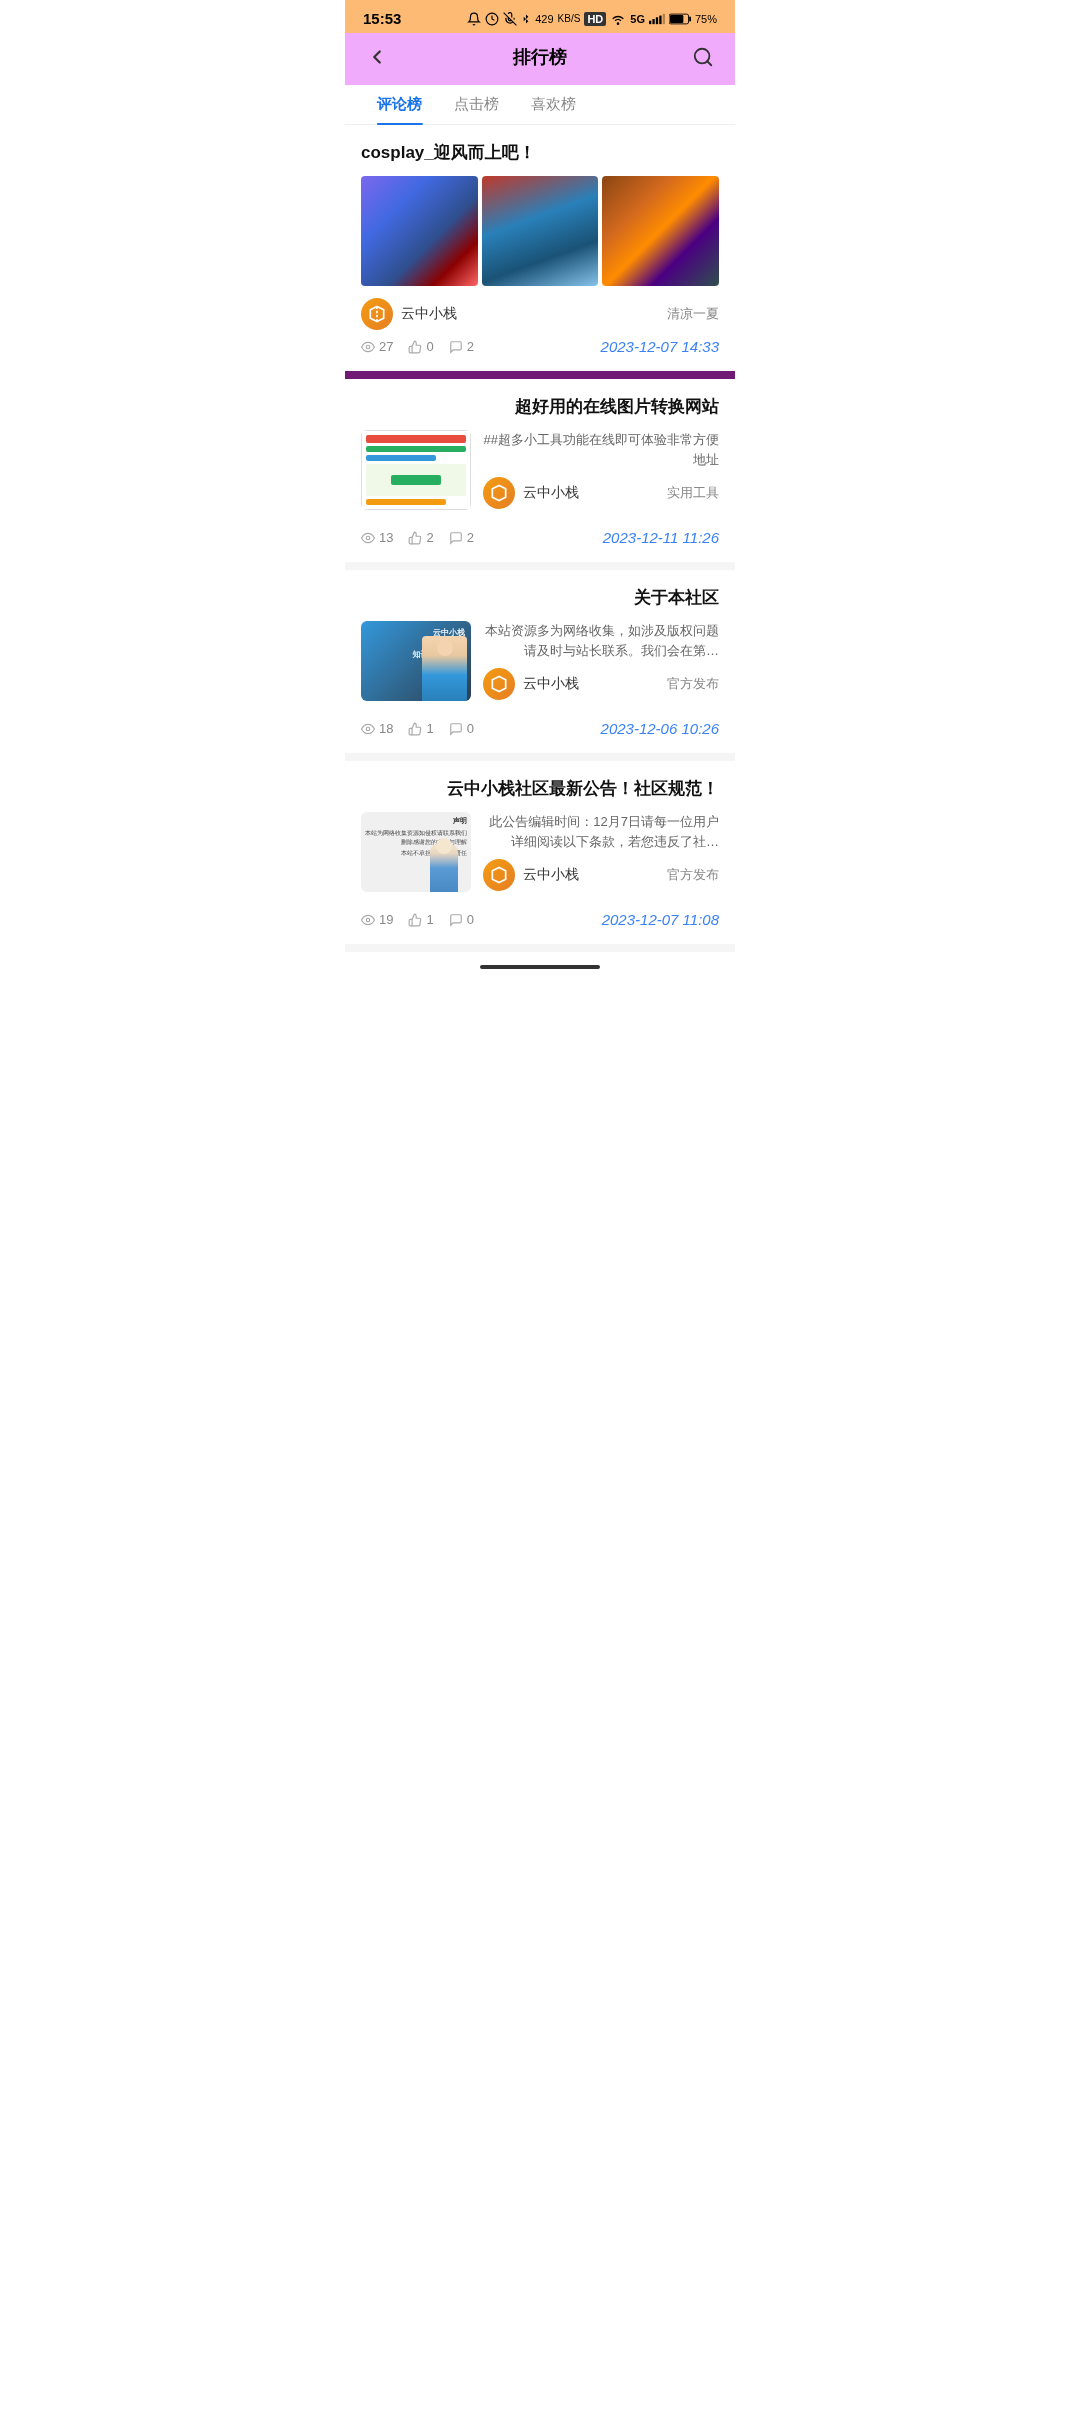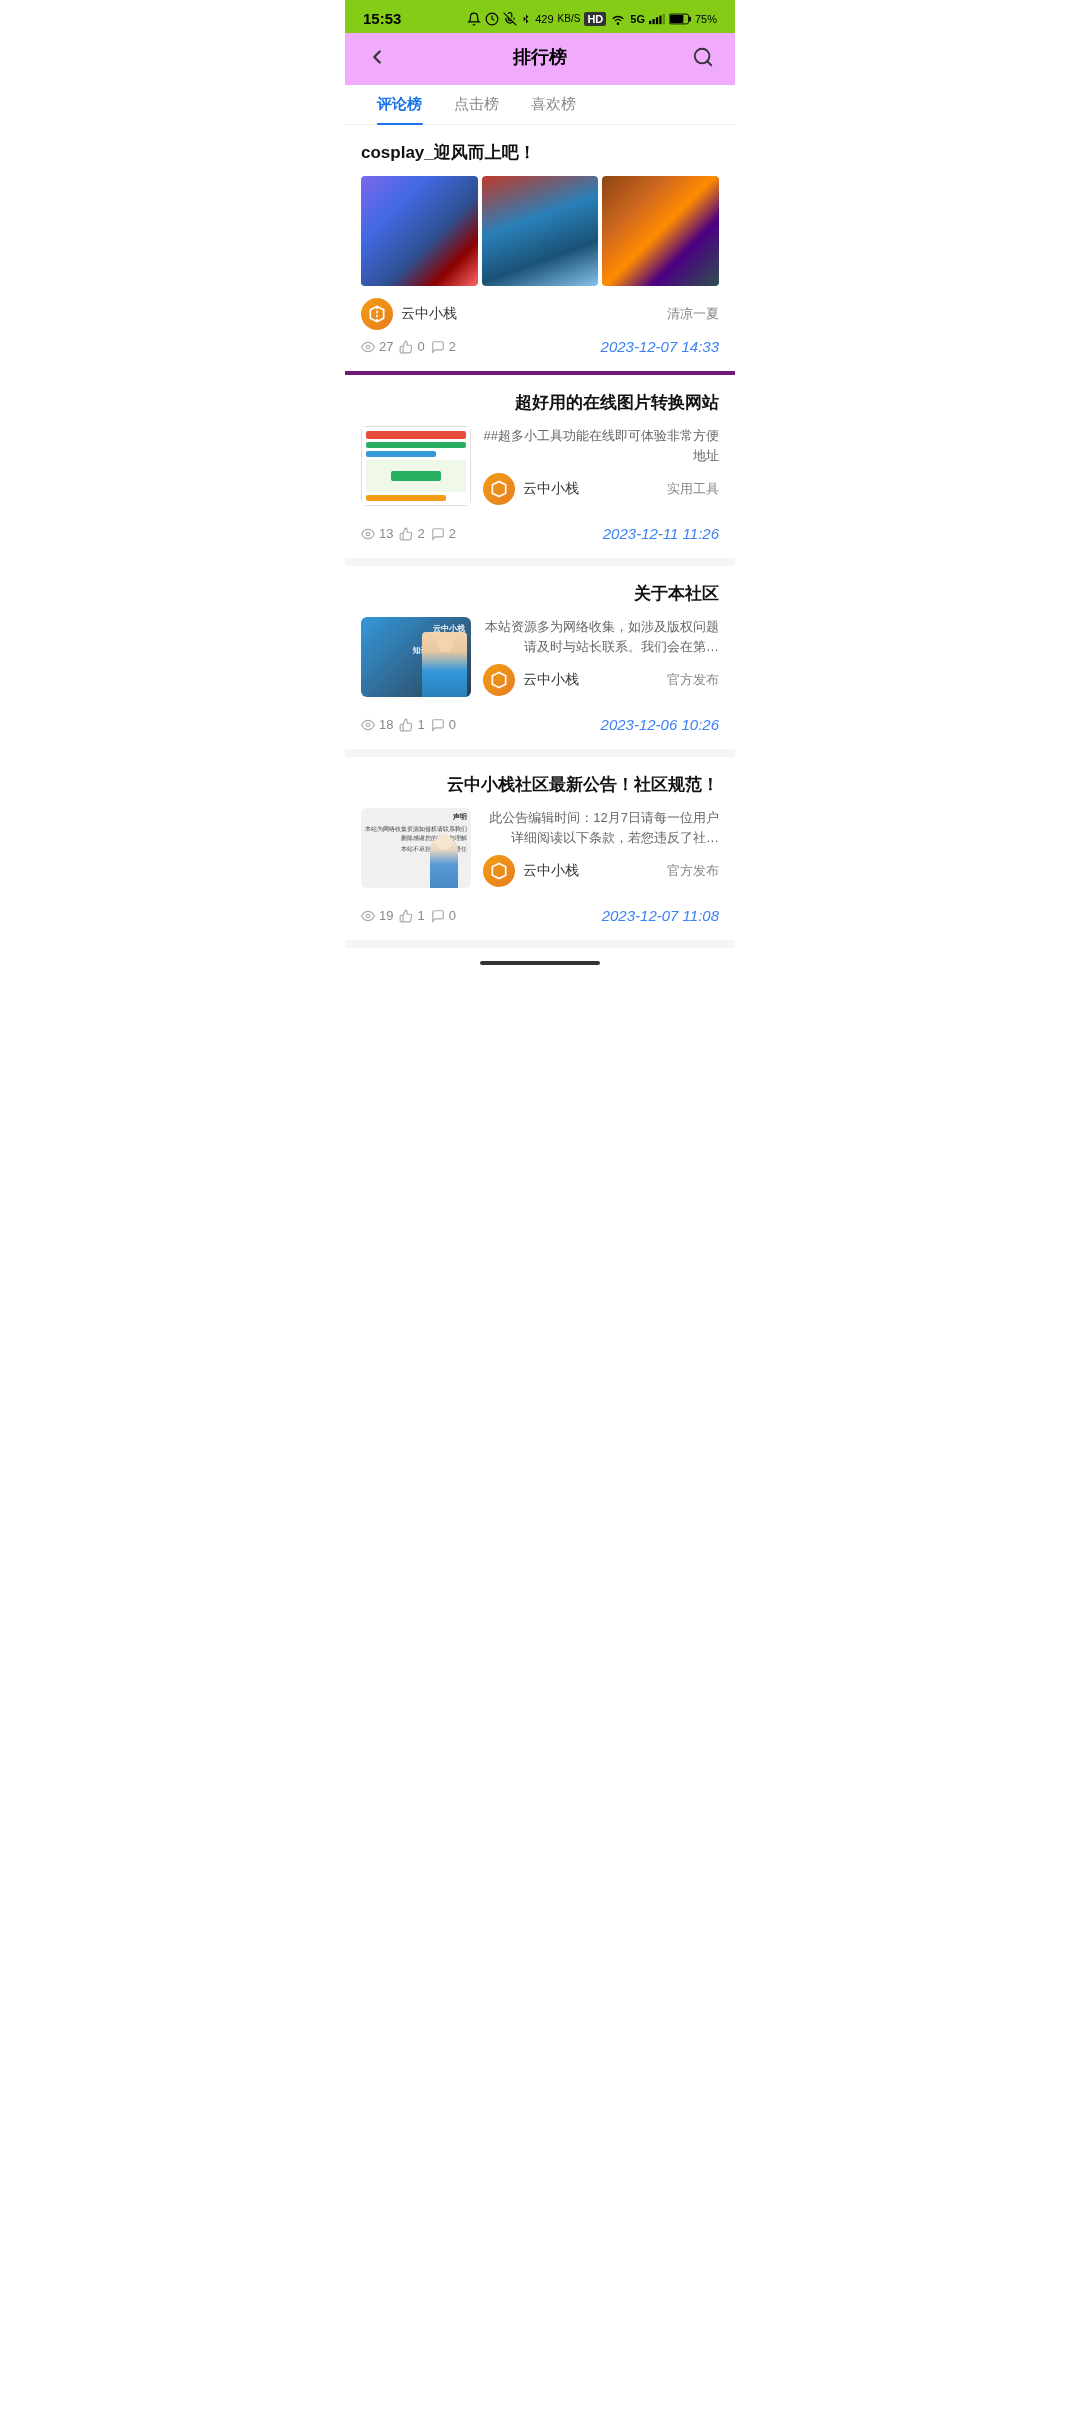--- a/index.html
+++ b/index.html
@@ -11,21 +11,21 @@
       margin: 0 auto;
       overflow-x: hidden;
     }
 
     
     .status-bar {
       display: flex;
       justify-content: space-between;
       align-items: center;
       padding: 10px 18px 6px;
-      background: #84cc16;
+      background: #fdba74;
     }
     .status-time {
       font-size: 15px;
       font-weight: 600;
       color: #000;
     }
     .status-icons {
       display: flex;
       align-items: center;
       gap: 4px;
@@ -95,21 +95,21 @@
     }
 
     
     .content {
       padding: 0;
     }
 
     
     .post-card {
       padding: 16px;
-      border-bottom: 4px solid #701a75;
+      border-bottom: 8px solid #701a75;
     }
     .post-title {
       font-size: 17px;
       font-weight: 600;
       color: #111;
       margin-bottom: 12px;
     }
 
     
     .image-grid-3 {
@@ -177,21 +177,21 @@
 
     
     .stats-row {
       display: flex;
       align-items: center;
       justify-content: space-between;
     }
     .stats-left {
       display: flex;
       align-items: center;
-      gap: 6px;
+      gap: 15px;
     }
     .stat-item {
       display: flex;
       align-items: center;
       gap: 4px;
       font-size: 13px;
       color: #888;
     }
     .post-date {
       font-size: 15px;

